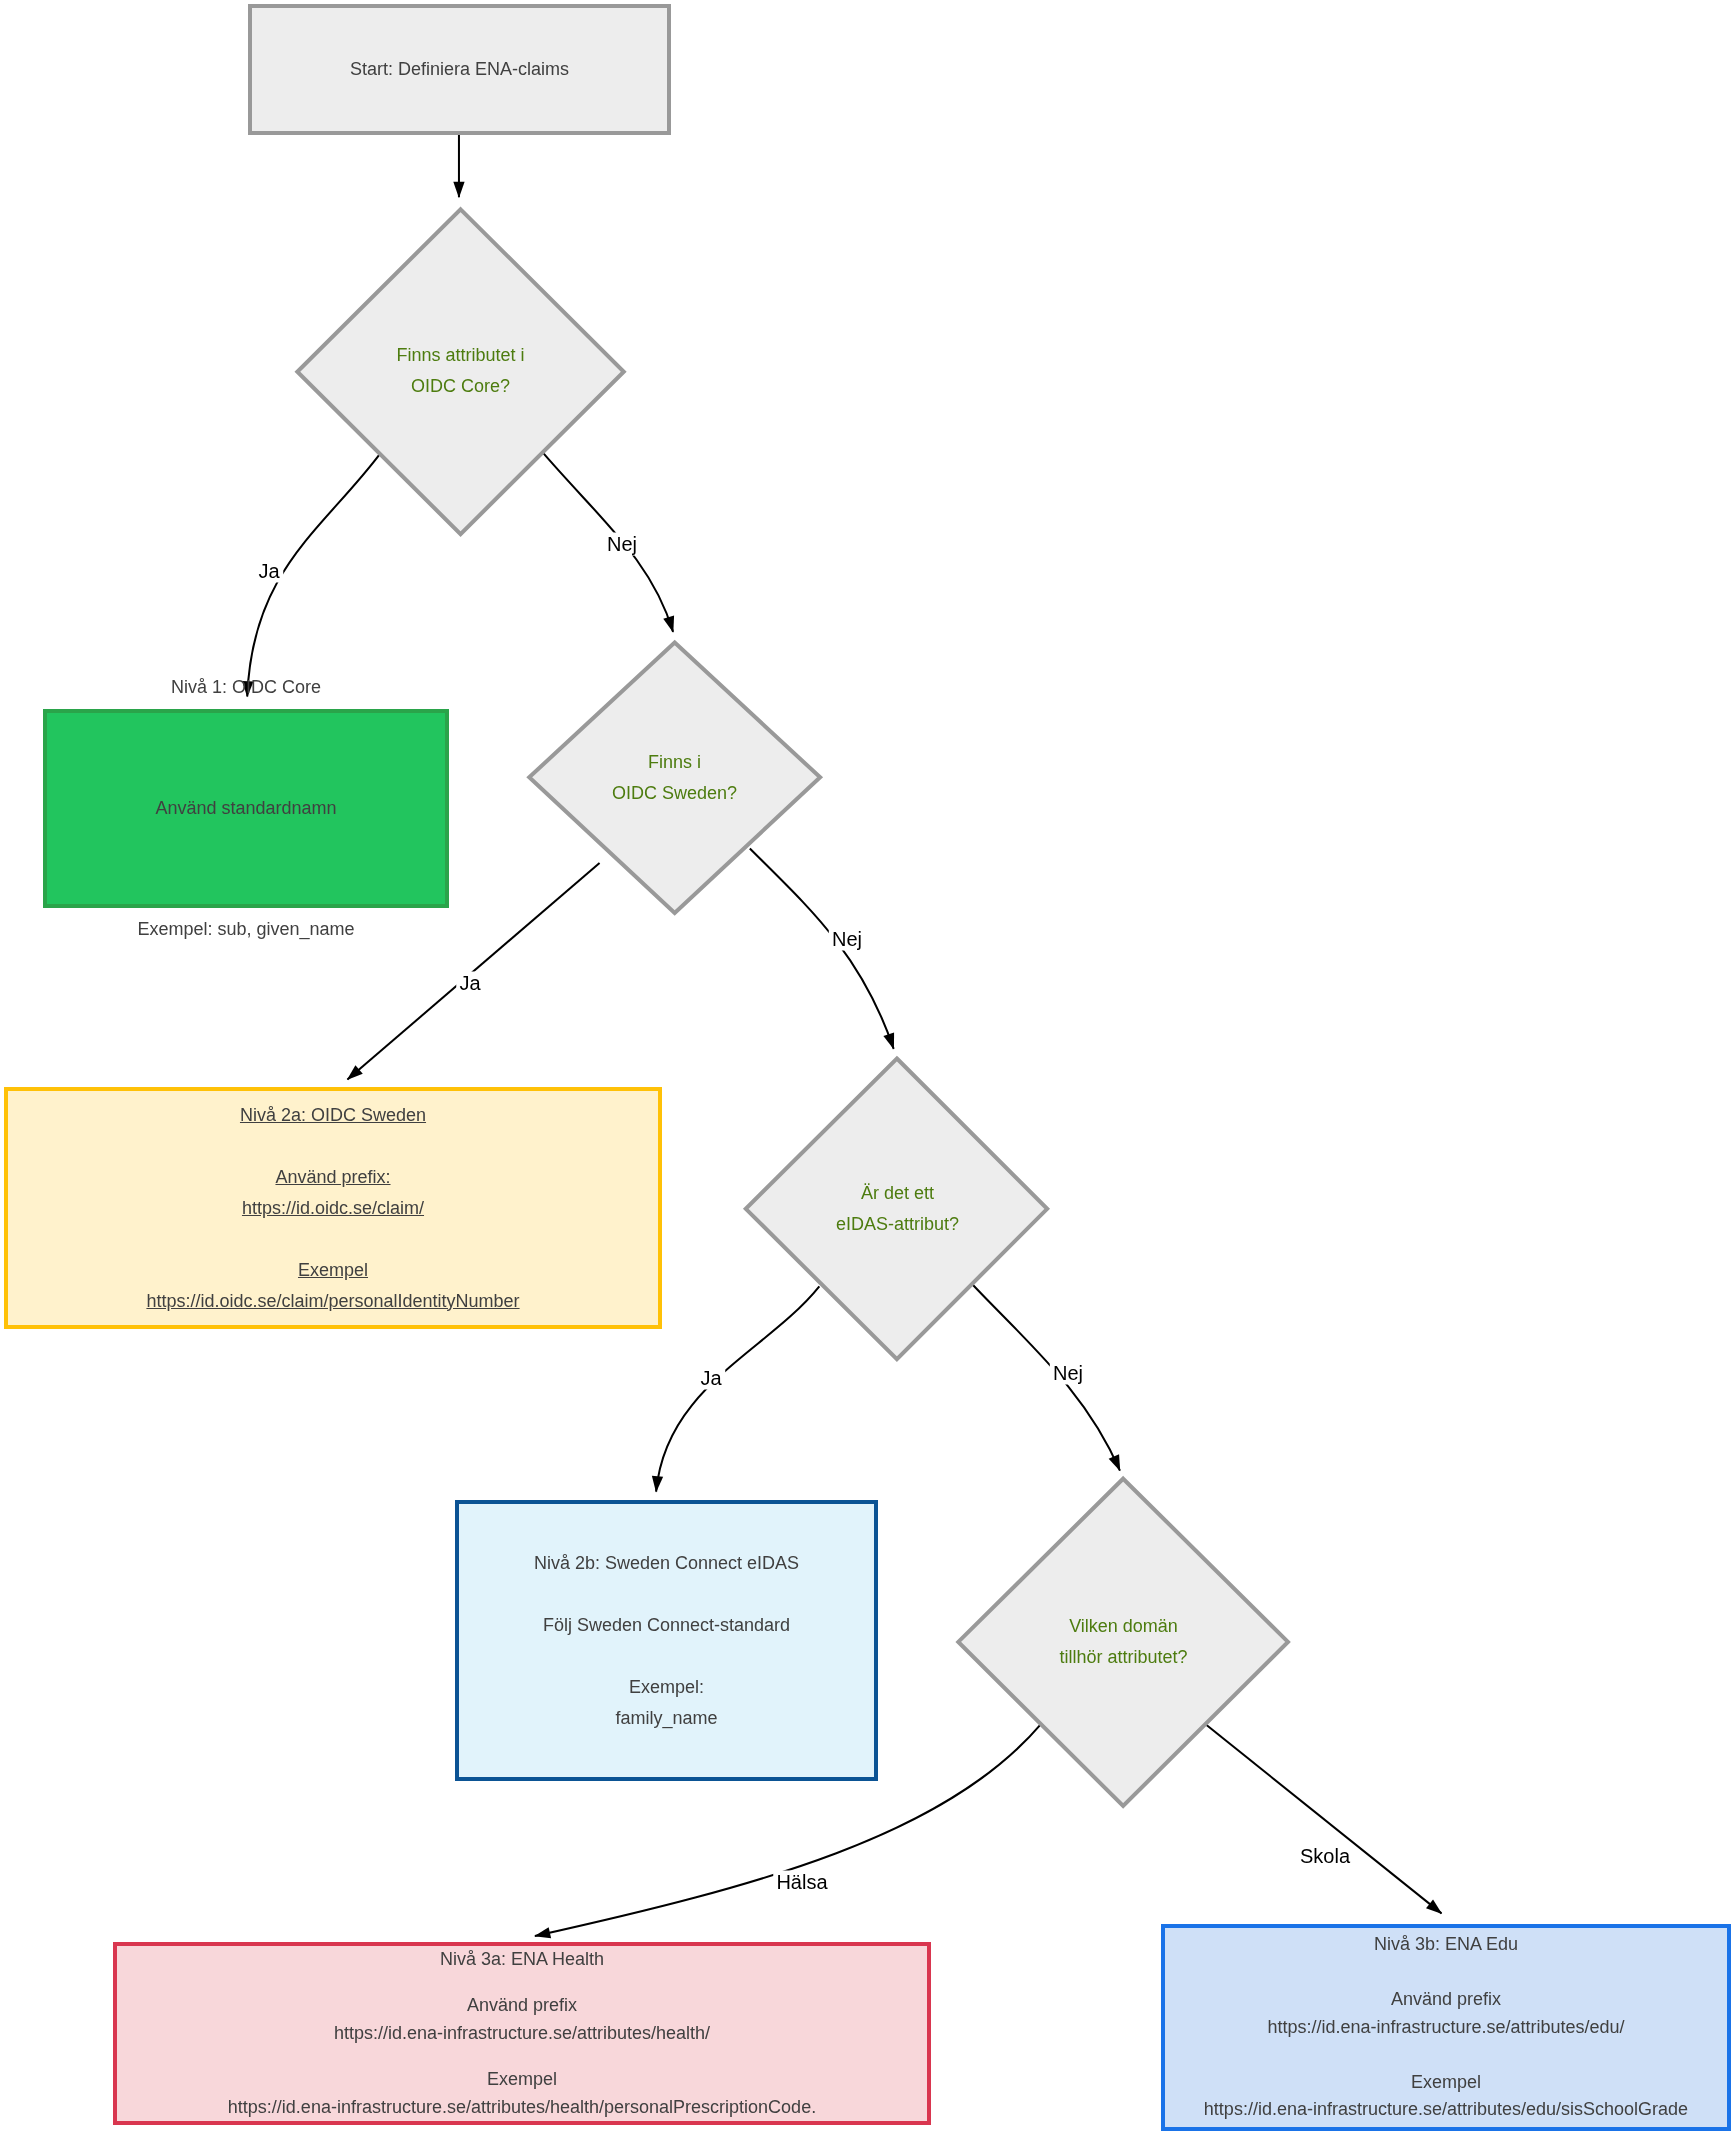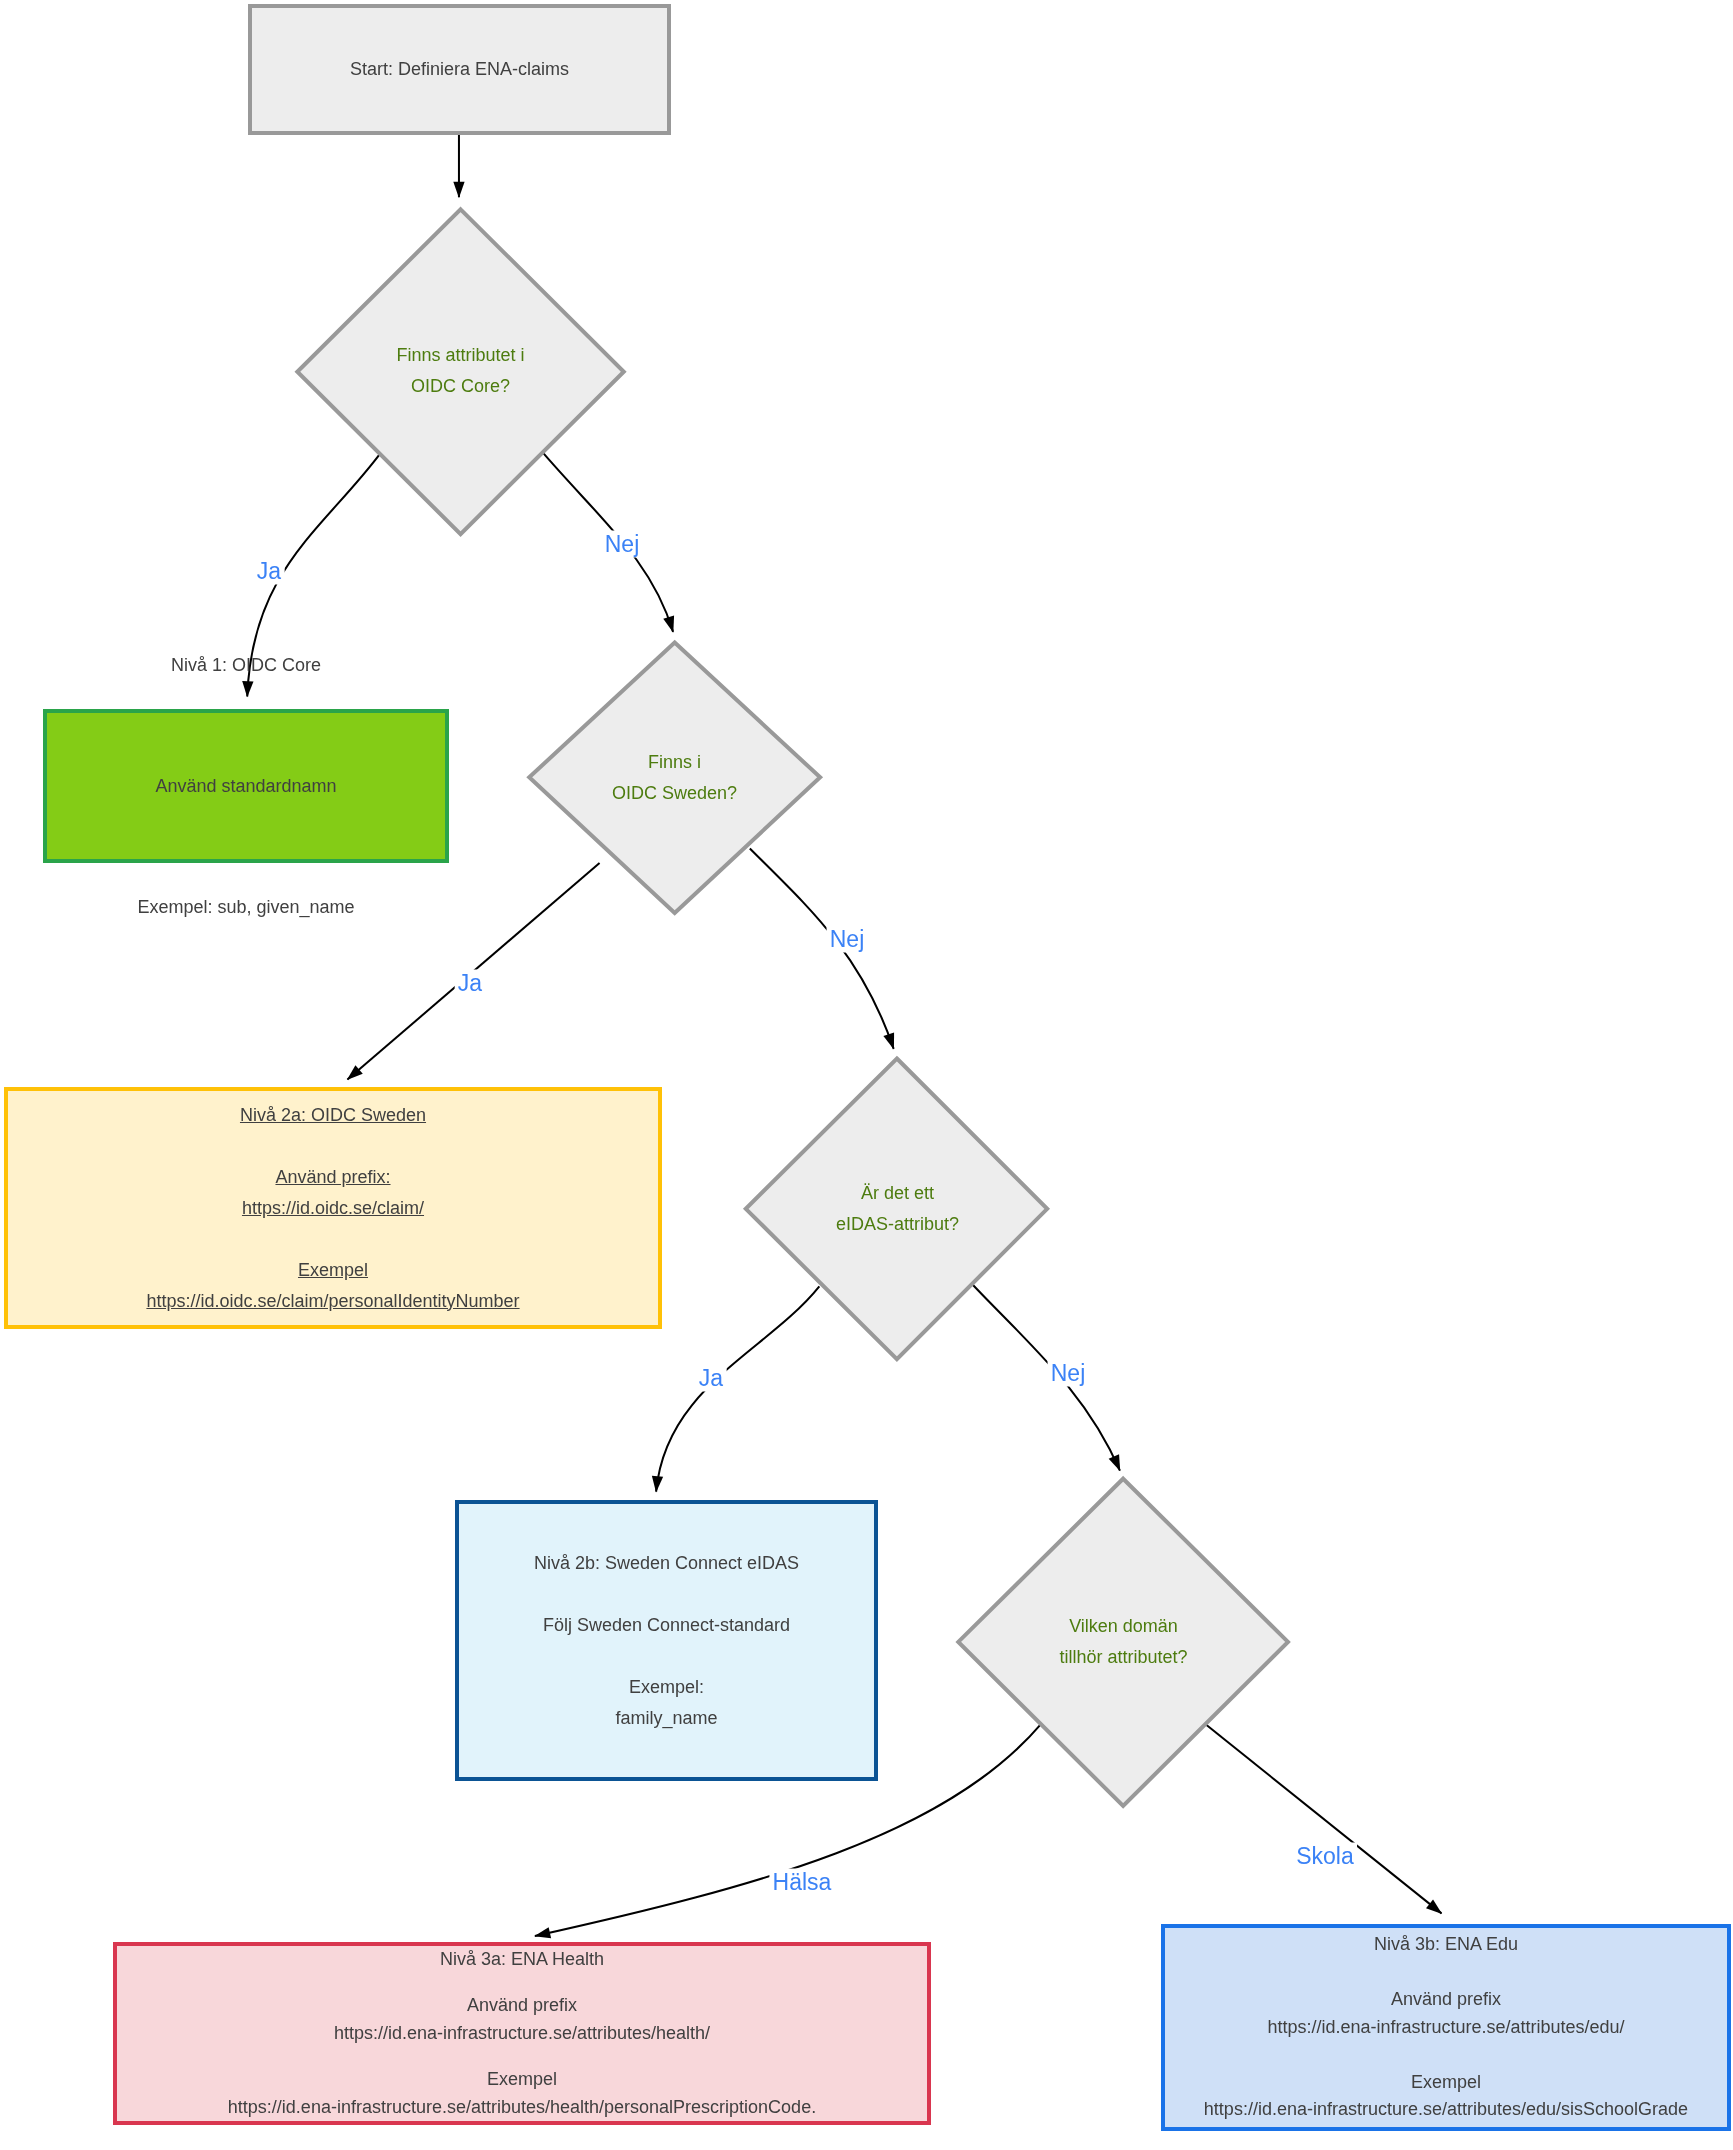--- a/index.html
+++ b/index.html
@@ -31,42 +31,42 @@
   .node .line {
     height: 31px;
     line-height: 31px;
     white-space: nowrap;
   }
   .node .line.tight {
     height: 27.5px;
     line-height: 27.5px;
   }
   .box-start   { left: 248px;  top: 4px;    width: 423px;  height: 131px; background: #ededed; border: 4px solid #999999; }
-  .box-level1  { left: 43px;   top: 709px;  width: 406px;  height: 154px; background: #84cc16; border: 4px solid #2aa44a; gap: 45px; }
+  .box-level1  { left: 43px;   top: 709px;  width: 406px;  height: 199px; background: #22c55e; border: 4px solid #2aa44a; gap: 45px; }
   .box-level2a { left: 4px;    top: 1087px; width: 658px;  height: 242px; background: #fff2cc; border: 4px solid #ffc107; text-decoration: underline; }
   .box-level2b { left: 455px;  top: 1500px; width: 423px;  height: 281px; background: #e1f3fb; border: 4px solid #0b5394; }
   .box-level3a { left: 113px;  top: 1942px; width: 818px; height: 183px; background: #f8d7da; border: 4px solid #d9364f; }
   .box-level3b { left: 1161px; top: 1924px; width: 570px;  height: 207px; background: #cfe0f7; border: 4px solid #1a73e8; }
   .diamond-label {
     position: absolute;
     width: 259px;
     text-align: center;
     font-size: 18px;
     color: #4d7c0f;
   }
   .diamond-label .line { height: 31px; line-height: 31px; white-space: nowrap; }
   .dl-1 { left: 331px;  top: 340px;  }
   .dl-2 { left: 545px;  top: 747px;  }
   .dl-3 { left: 768px;  top: 1178px; }
   .dl-4 { left: 994px; top: 1611px; }
   .edge-label {
     position: absolute;
     transform: translate(-50%, -50%);
-    font-size: 23px;
-    color: #3b82f6;
+    font-size: 20px;
+    color: #000000;
     background: #ffffff;
     padding: 0 3.2px;
     white-space: nowrap;
   }
 </style>
 </head>
 <body>
 
 <div class="canvas">
 

